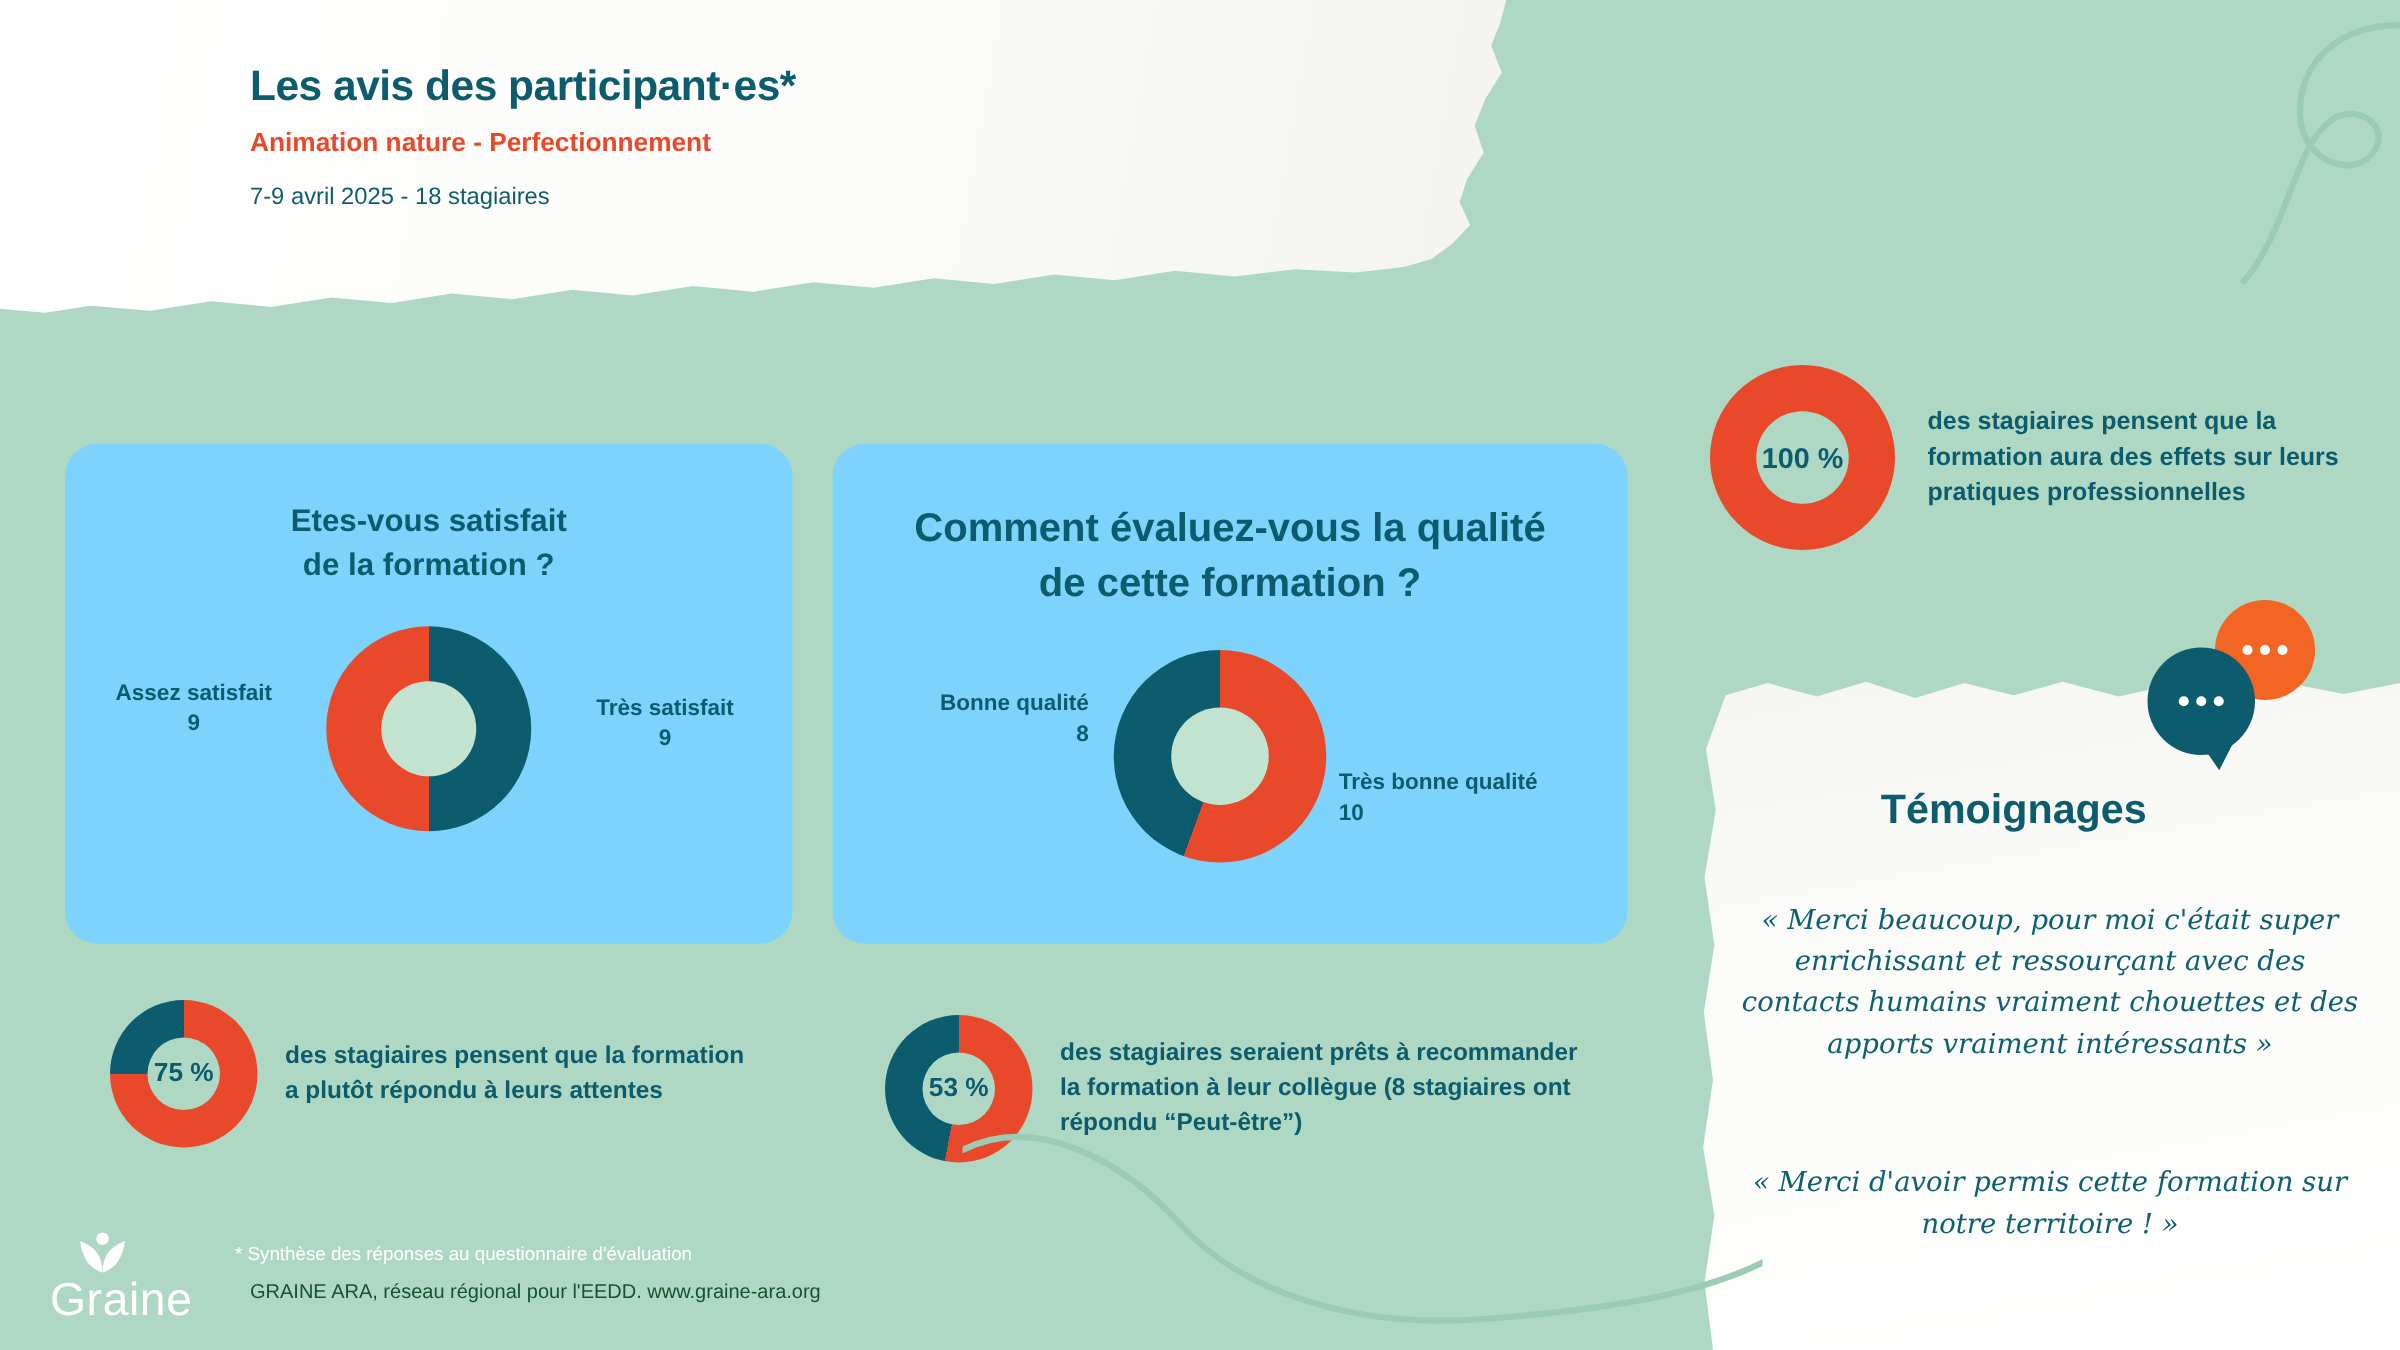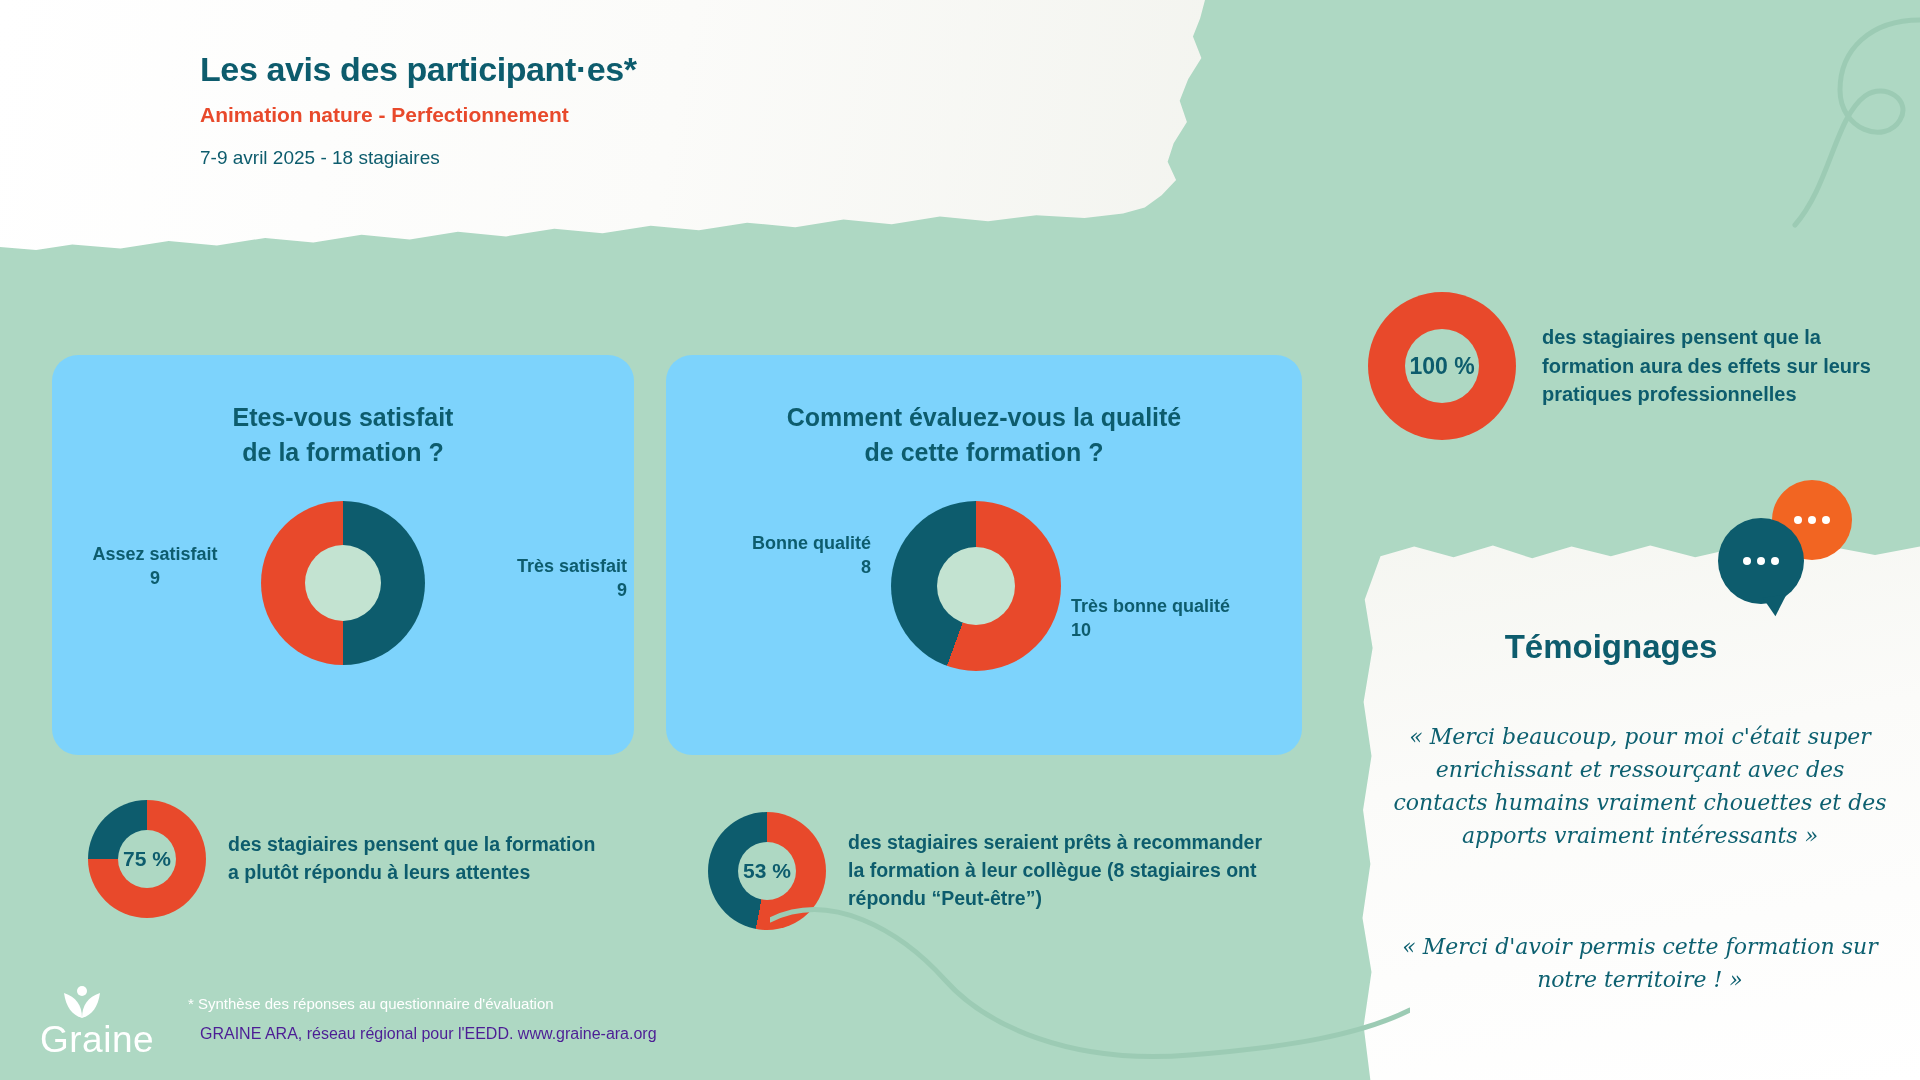--- a/index.html
+++ b/index.html
@@ -56,21 +56,21 @@
     border-radius: 26px;
   }
   .card-1 { left: 52px; top: 355px; width: 582px; height: 400px; }
   .card-2 { left: 666px; top: 355px; width: 636px; height: 400px; }
   .card-q {
     text-align: center;
     padding-top: 45px;
     font-size: 25px; font-weight: bold; color: #0d5c6d;
     line-height: 1.38;
   }
-  .card-q.wide { font-size: 25px; }
+  .card-q.wide { font-size: 32px; }
 
   .donut-area { position: relative; width: 100%; height: 230px; }
 
   
   .donut {
     position: absolute;
     border-radius: 50%;
   }
   .donut .hole {
     position: absolute; border-radius: 50%; background: #c3e3d1;
@@ -163,21 +163,21 @@
     transform: rotate(-8deg);
   }
 
   
   .footnote {
     position: absolute; left: 188px; top: 995px;
     font-size: 15px; color: #ffffff;
   }
   .footer-org {
     position: absolute; left: 200px; top: 1025px;
-    font-size: 16px; color: #4c1d95;
+    font-size: 16px; color: #14532d;
   }
   .logo {
     position: absolute; left: 40px; top: 985px;
     color: #ffffff;
   }
   .logo-text {
     font-size: 37px; letter-spacing: 0.5px;
     font-family: "Liberation Sans", sans-serif;
   }
 </style>
@@ -207,21 +207,21 @@
     <div class="donut" style="left:209px; top:32px; width:164px; height:164px;
          background: conic-gradient(from 180deg, #e8492b 0deg 180deg, #0d5c6d 180deg 360deg);">
       <div class="hole" style="left:44px; top:44px; width:76px; height:76px;"></div>
     </div>
 
     <div class="lbl" style="left:8px; top:73px; width:190px; text-align:center;">
       <span>Assez satisfait</span>
       <span class="num">9</span>
     </div>
 
-    <div class="lbl" style="left:385px; top:85px; width:190px; text-align:right;">
+    <div class="lbl" style="left:385px; top:85px; width:190px; text-align:center;">
       <span>Très satisfait</span>
       <span class="num">9</span>
     </div>
   </div>
 </div>
 
 <div class="card card-2">
   <div class="card-q wide">
     <span>Comment évaluez-vous la qualité</span><br>
     <span>de cette formation ?</span>

